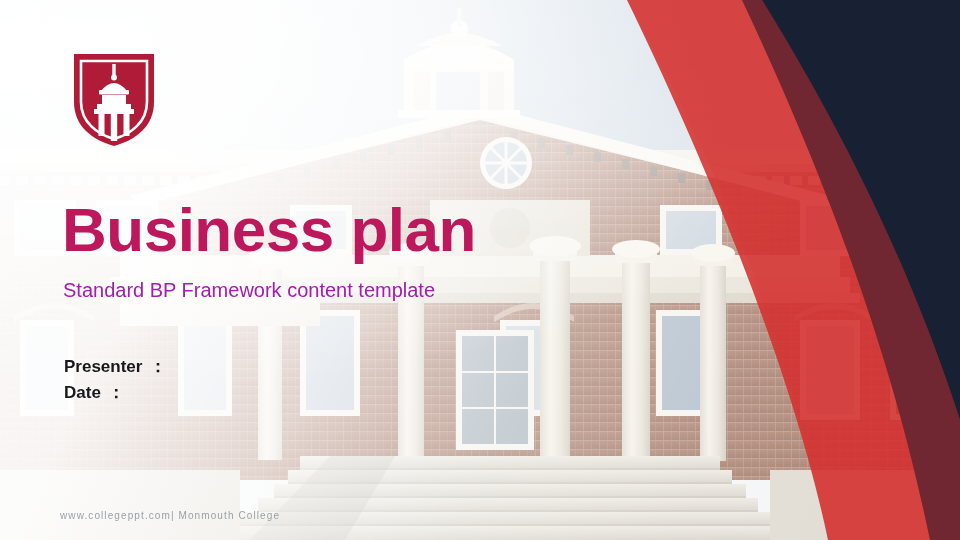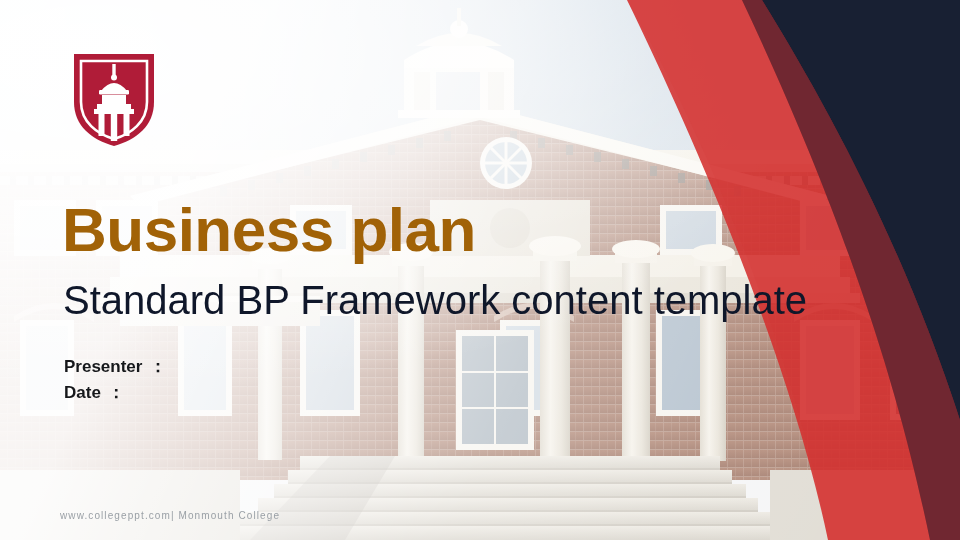--- a/index.html
+++ b/index.html
@@ -29,26 +29,26 @@
 
   
   .navy{position:absolute;inset:0;}
 
   
   .band{position:absolute;inset:0;}
 
   
   .title{
     position:absolute;left:62px;top:199px;
-    font-size:62px;font-weight:bold;color:#a16207;
+    font-size:62px;font-weight:bold;color:#be185d;
     letter-spacing:-0.5px;line-height:1;white-space:nowrap;
   }
   .subtitle{
     position:absolute;left:63px;top:280px;
-    font-size:40px;font-weight:normal;color:#0f172a;
+    font-size:20px;font-weight:normal;color:#a21caf;
     line-height:1;white-space:nowrap;
   }
   .meta{position:absolute;left:64px;top:354px;}
   .meta-row{
     display:flex;align-items:flex-end;white-space:nowrap;
     font-size:17px;line-height:26px;color:#16181b;
   }
   .meta-row .k{font-weight:bold;}
   .meta-row .c{font-weight:bold;padding:0 4px 0 7px;}
   .meta-row .v{font-weight:normal;color:#26282c;padding-left:5px;}

